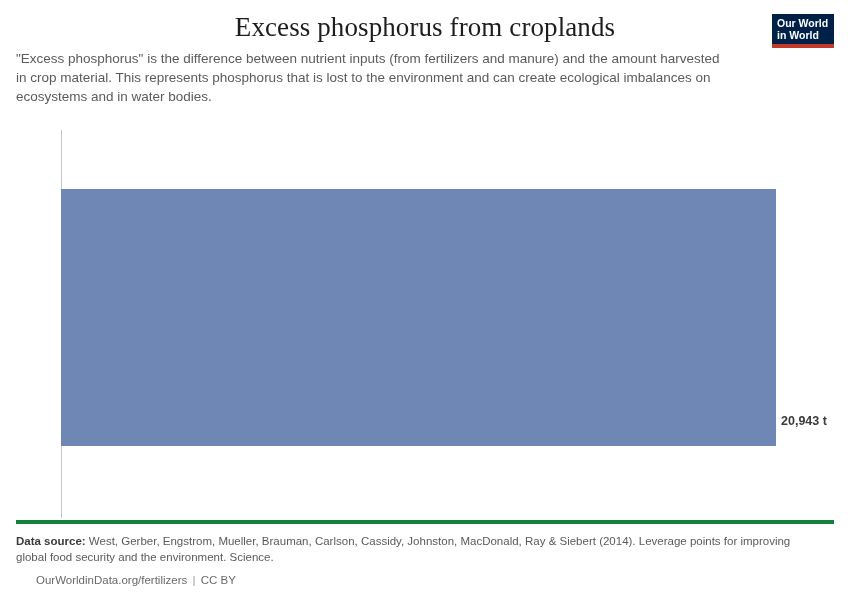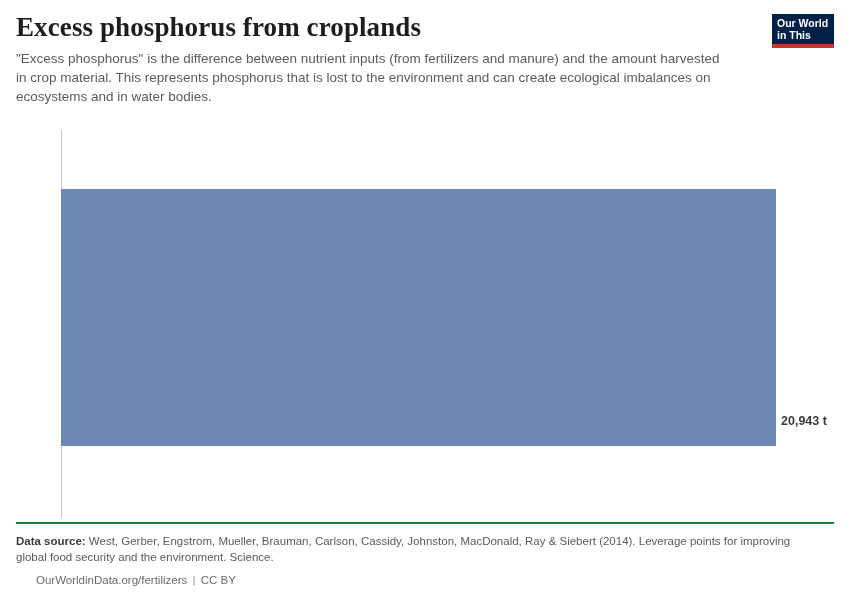--- a/index.html
+++ b/index.html
@@ -22,24 +22,25 @@
     padding: 12px 16px 0 16px;
   }
 
   
   .header {
     position: relative;
   }
   .chart-title {
     font-family: "Liberation Serif", serif;
     font-size: 27px;
-    font-weight: 700;
+    font-weight: 400;
     color: #1d1d1d;
     margin: 0 0 6px 0;
     letter-spacing: 0.1px;
+    text-align: center;
   }
   .chart-subtitle {
     font-size: 13.5px;
     line-height: 1.42;
     color: #5b5b5b;
     max-width: 715px;
     margin: 0;
   }
   .owid-logo {
     position: absolute;
@@ -111,21 +112,21 @@
     color: #3b3b3b;
     white-space: nowrap;
   }
 
   
   .footer {
     position: absolute;
     left: 16px;
     right: 16px;
     bottom: 14px;
-    border-top: 2px solid #15803d;
+    border-top: 4px solid #15803d;
     padding-top: 9px;
   }
   .source-line {
     font-size: 11.5px;
     line-height: 1.45;
     color: #5b5b5b;
     max-width: 775px;
     margin: 0 0 8px 0;
   }
   .source-line .source-label {
@@ -149,21 +150,21 @@
 </head>
 <body>
 
 <div class="page">
 
   <div class="header">
     <h1 class="chart-title">Excess phosphorus from croplands</h1>
     <p class="chart-subtitle">"Excess phosphorus" is the difference between nutrient inputs (from fertilizers and manure) and the amount harvested in crop material. This represents phosphorus that is lost to the environment and can create ecological imbalances on ecosystems and in water bodies.</p>
     <div class="owid-logo">
       <span>Our World</span>
-      <span>in This</span>
+      <span>in World</span>
     </div>
   </div>
 
   <div class="chart-area">
     <div class="axis-line"></div>
     <div class="bar-row">
       <div class="bar-label">Algeria</div>
       <div class="bar"></div>
       <div class="bar-value">20,943 t</div>
     </div>

